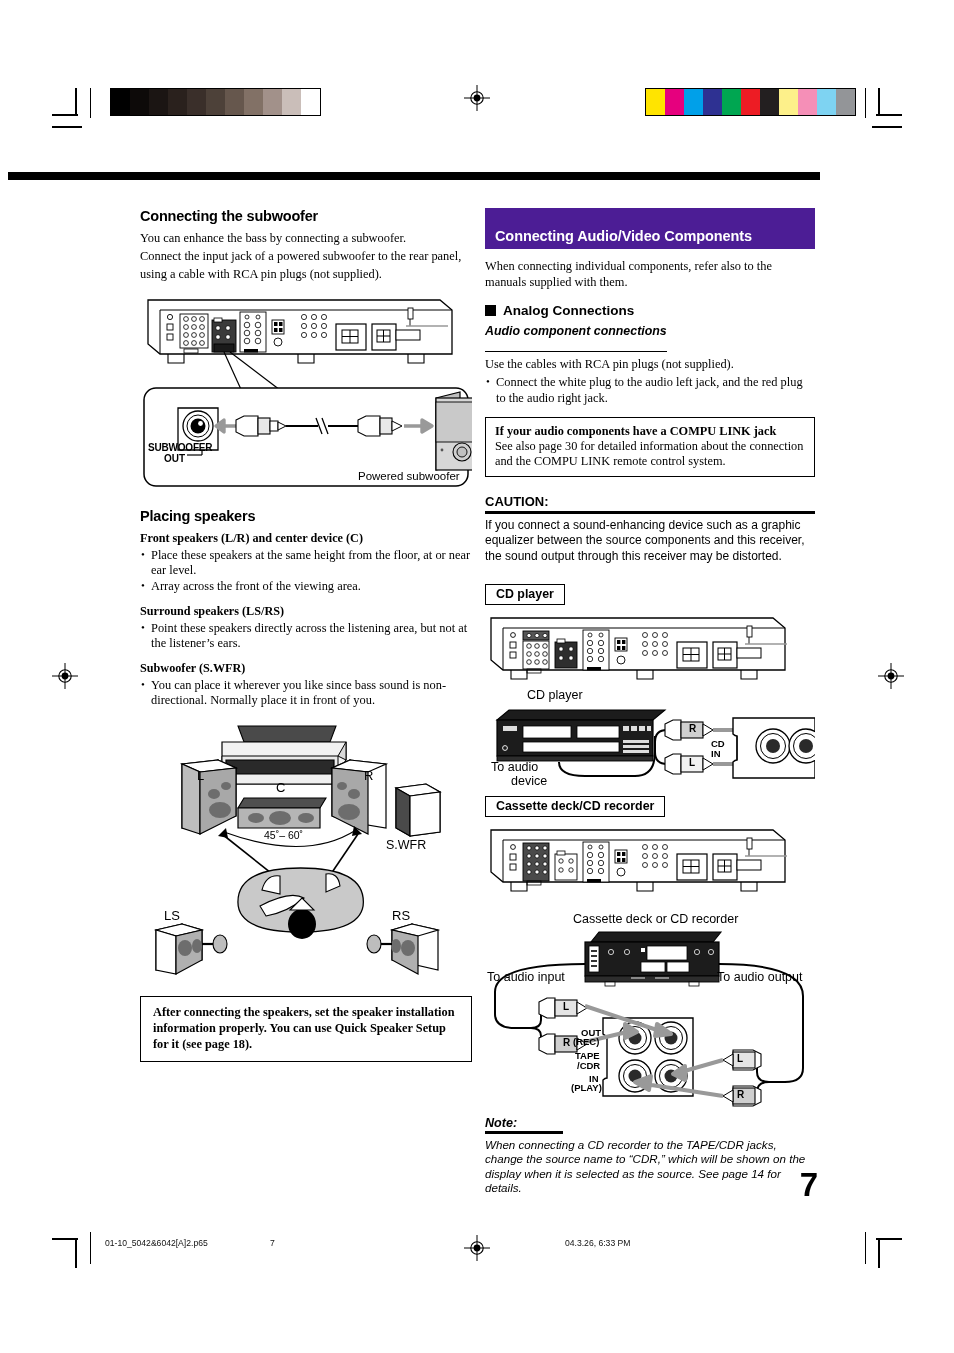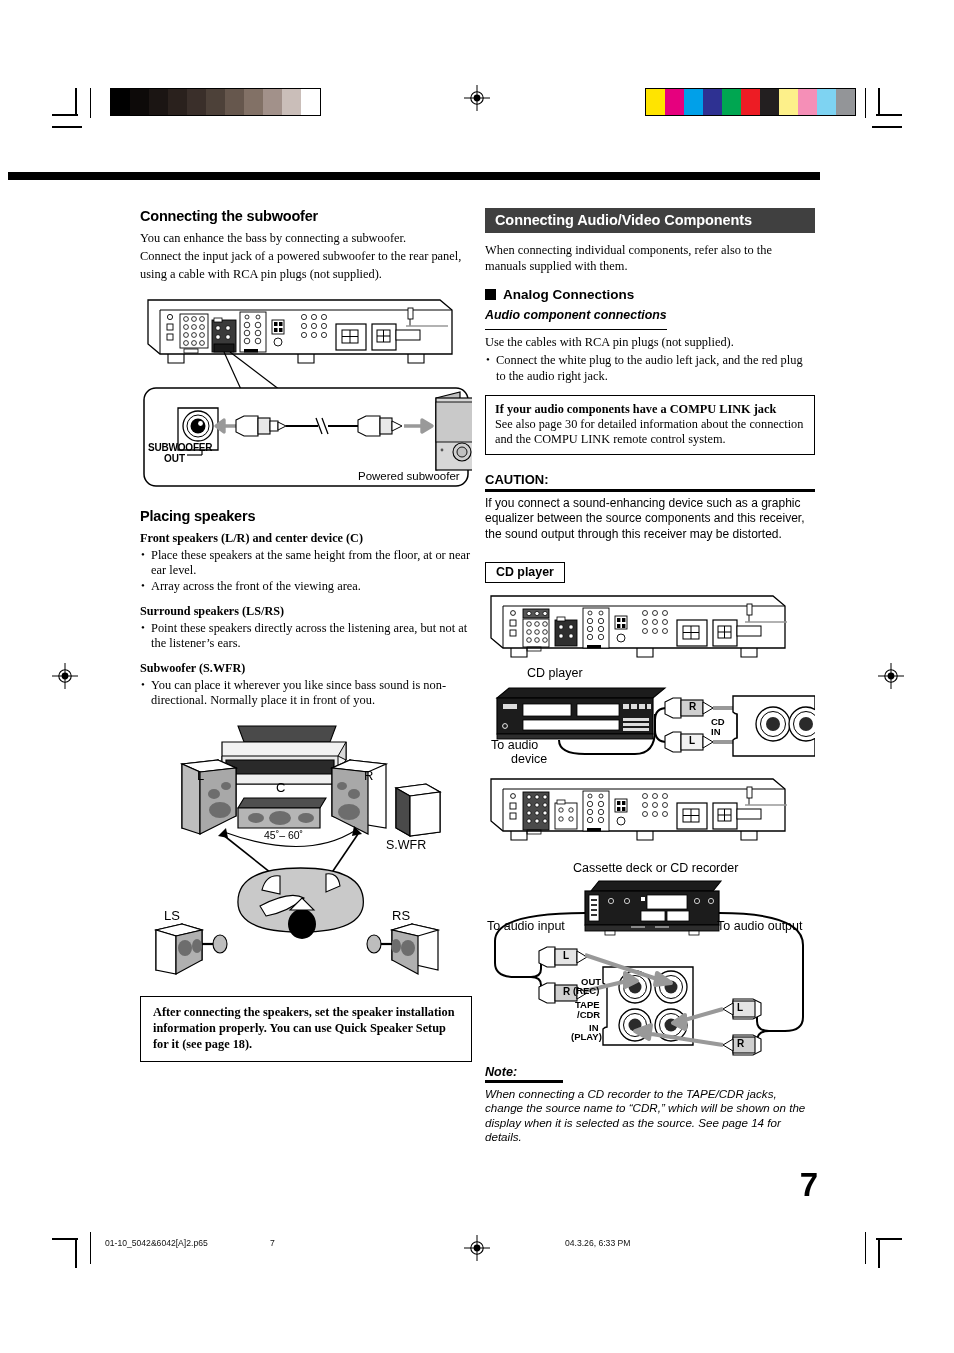--- a/index.html
+++ b/index.html
@@ -23,41 +23,41 @@
 
   
   .colL{position:absolute;left:140px;top:208px;width:332px;}
   .colR{position:absolute;left:485px;top:208px;width:330px;}
 
   h2.sec{
     font-family:"Liberation Sans",sans-serif;font-weight:bold;font-size:14.5px;
     margin:0 0 7px 0;letter-spacing:-.2px;
   }
   h2.invbar{
-    background:#404040;color:#fff;font-family:"Liberation Sans",sans-serif;font-weight:bold;
-    font-size:14.5px;margin:0;padding:4px 0 5px 10px;letter-spacing:-.1px;
+    background:#4c1d95;color:#fff;font-family:"Liberation Sans",sans-serif;font-weight:bold;
+    font-size:14.5px;margin:0;padding:20px 0 5px 10px;letter-spacing:-.1px;
   }
   p.body{font-size:12.4px;line-height:15.2px;margin:0 0 3px 0;}
   p.lead{font-size:12.4px;line-height:16px;margin:9px 0 10px 0;}
   .sub{font-weight:bold;font-size:12.2px;margin:9px 0 2px 0;}
   ul.bl{list-style:none;margin:0;padding:0;}
   ul.bl li{
     font-size:12.4px;line-height:15.4px;position:relative;padding-left:11px;margin-bottom:1px;
   }
   ul.bl li:before{content:"•";position:absolute;left:1px;top:-1px;font-size:11px;}
 
   h3.blk{
     font-family:"Liberation Sans",sans-serif;font-weight:bold;font-size:13.5px;
     margin:13px 0 3px 0;display:flex;align-items:center;gap:7px;
   }
   h3.blk .sq{width:11px;height:11px;background:#000;display:inline-block;}
   .italic-ul{
     font-family:"Liberation Sans",sans-serif;font-style:italic;font-weight:bold;
     font-size:12.4px;border-bottom:1.5px solid #000;display:inline-block;
-    padding-bottom:7px;margin:3px 0 5px 0;
+    padding-bottom:13px;margin:3px 0 5px 0;
   }
 
   .boxed{border:1.2px solid #000;padding:6px 9px 7px 9px;margin-top:11px;}
   .boxed .bt{font-weight:bold;font-size:12.3px;line-height:15px;}
   .boxed .bb{font-size:12.3px;line-height:15px;}
 
   .caution-h{
     font-family:"Liberation Sans",sans-serif;font-weight:bold;font-size:13px;
     margin:17px 0 2px 0;
   }
@@ -610,20 +610,23 @@
     <div class="lbl" style="position:absolute;left:42px;top:76px;font-size:12.5px;">CD player</div>
     <div class="lbl" style="position:absolute;left:6px;top:148px;font-size:12.5px;">To audio</div>
     <div class="lbl" style="position:absolute;left:26px;top:162px;font-size:12.5px;">device</div>
     <div class="lbl" style="position:absolute;left:226px;top:126px;font-size:9.5px;font-weight:bold;">CD</div>
     <div class="lbl" style="position:absolute;left:226px;top:136px;font-size:9.5px;font-weight:bold;">IN</div>
     <div class="lbl" style="position:absolute;left:204px;top:111px;font-size:10px;font-weight:bold;">R</div>
     <div class="lbl" style="position:absolute;left:204px;top:145px;font-size:10px;font-weight:bold;">L</div>
   </div>
 
   
+  <div style="margin-top:8px;">
+    <span class="callout">Cassette deck/CD recorder</span>
+  </div>
 
   <div class="dwrap" style="margin-top:7px;height:290px;">
     <svg width="330" height="290" viewBox="0 0 330 290">
 
       <g>
         <path d="M6,6 L288,6 L300,16 L300,58 L18,58 L6,48 Z" fill="#fff" stroke="#000" stroke-width="1.3"></path>
         <line x1="18" y1="16" x2="300" y2="16" stroke="#000" stroke-width="1"></line>
         <line x1="18" y1="16" x2="18" y2="58" stroke="#000" stroke-width="1"></line>
         <path d="M26,58 L26,67 L42,67 L42,58" fill="none" stroke="#000" stroke-width="1.1"></path>
         <path d="M152,58 L152,67 L168,67 L168,58" fill="none" stroke="#000" stroke-width="1.1"></path>

